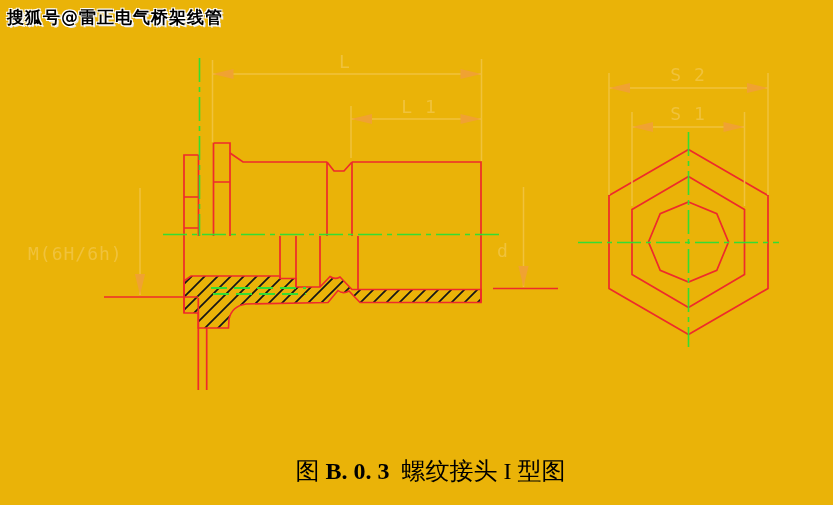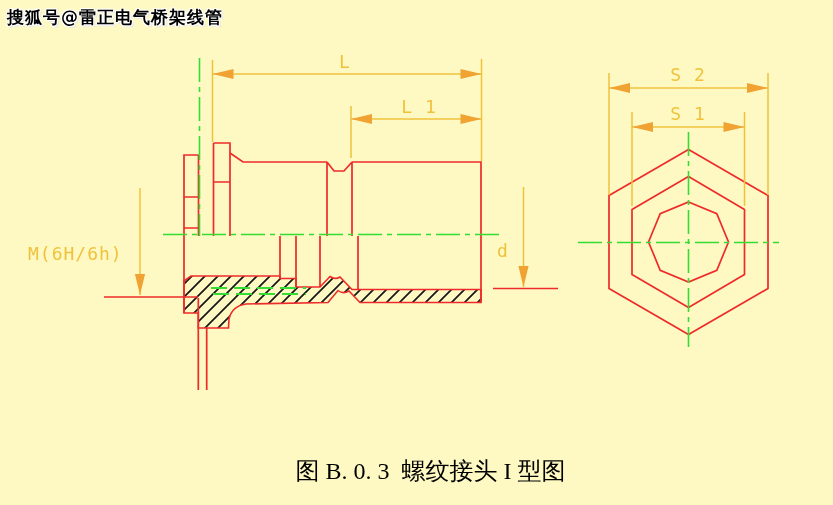--- a/index.html
+++ b/index.html
@@ -1,25 +1,25 @@
 <!DOCTYPE html>
 <html><head>
 <meta charset="utf-8">
 <style>
   html,body{margin:0;padding:0;background:#ffffff;}
-  .page{position:relative;width:833px;height:505px;background:#fef9c3;overflow:hidden;
+  .page{position:relative;width:833px;height:505px;background:#eab308;overflow:hidden;
         font-family:"DejaVu Sans",sans-serif;}
   .watermark{position:absolute;left:7px;top:6px;font-size:17px;font-weight:bold;color:#000;
              letter-spacing:1px;
              text-shadow:1px 1px 0 #fff,-1px -1px 0 #fff,1px -1px 0 #fff,-1px 1px 0 #fff,2px 2px 0 #e8e8e8;
              font-family:"DejaVu Sans",sans-serif;}
   .caption{position:absolute;left:0;right:0;top:455px;text-align:center;color:#000;
            font-family:"Liberation Serif","DejaVu Serif",serif;font-size:24px;
            transform:translateX(14px);white-space:pre;}
-  .caption .num{font-family:"Liberation Serif","DejaVu Serif",serif;font-weight:normal;}
+  .caption .num{font-family:"Liberation Serif","DejaVu Serif",serif;font-weight:bold;}
   svg text{font-family:"DejaVu Sans Mono","Liberation Mono",monospace;font-size:18px;letter-spacing:1px;}
 </style>
 </head>
 <body>
 
 <div class="page">
 
   <div class="watermark">搜狐号@雷正电气桥架线管</div>
 
   <svg width="833" height="505" viewBox="0 0 833 505">

